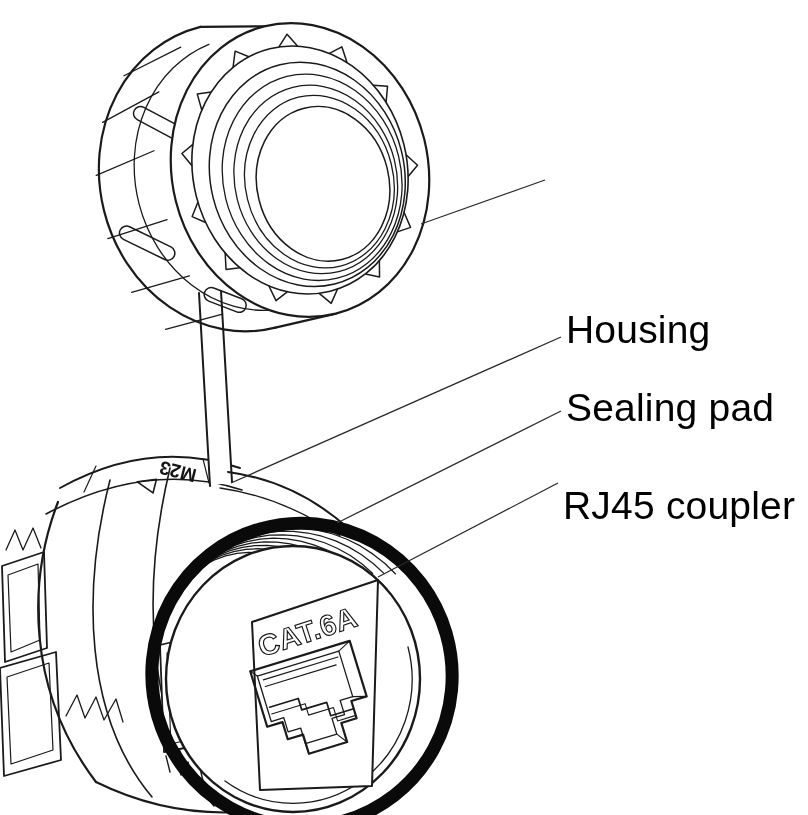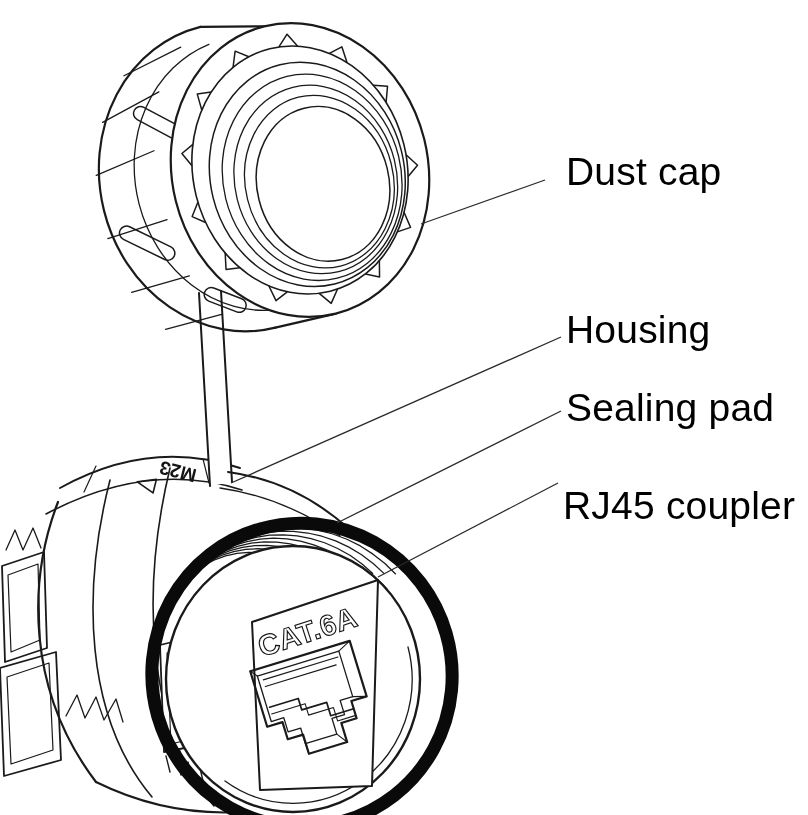--- a/index.html
+++ b/index.html
@@ -139,17 +139,16 @@
     </g>
 
     <g stroke="#2a2a2a" stroke-width="1.3">
       <path fill="none" d="M 545 180 L 421 224"></path>
       <path fill="none" d="M 561 337 L 231 483"></path>
       <path fill="none" d="M 561 411 L 337 523"></path>
       <path fill="none" d="M 558 483 L 378 577"></path>
     </g>
   </svg>
 
-  <div class="lbl" style="left:566px;top:150px;">Dust cap</div>
   <div class="lbl" style="left:566px;top:308px;">Housing</div>
   <div class="lbl" style="left:566px;top:386px;">Sealing pad</div>
   <div class="lbl" style="left:563px;top:451px;margin-top:33px;">RJ45 coupler</div>
 </div>
 
 </body></html>

